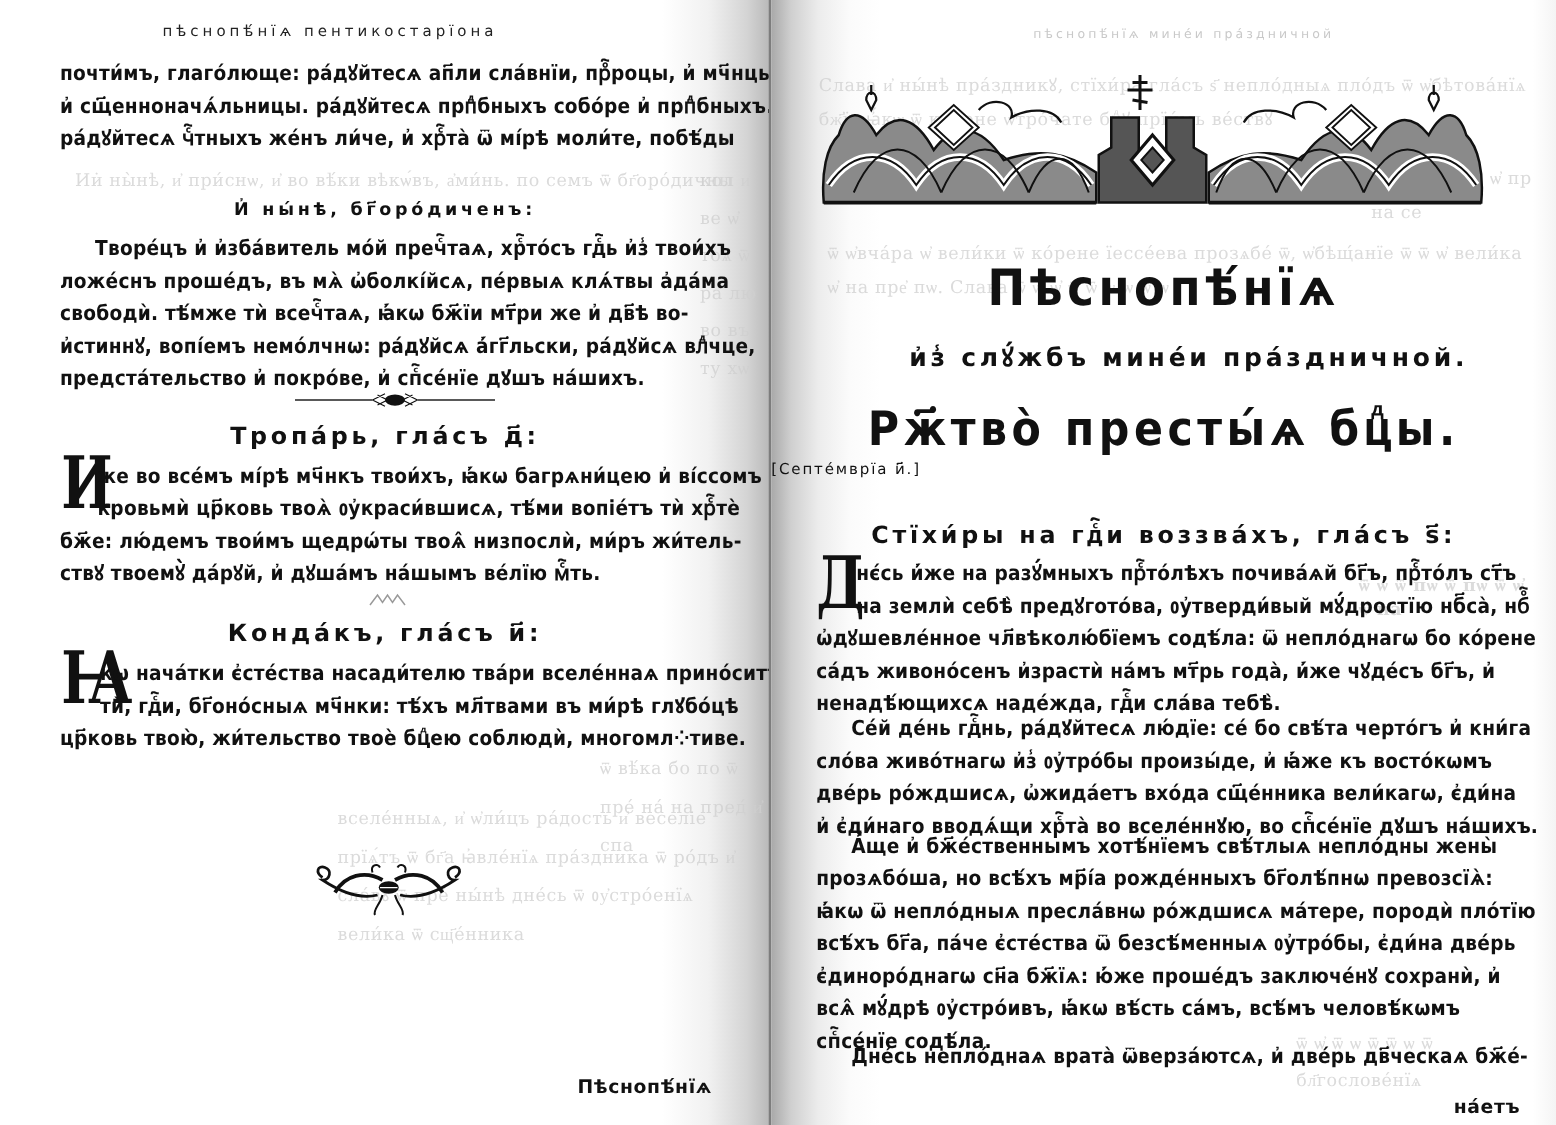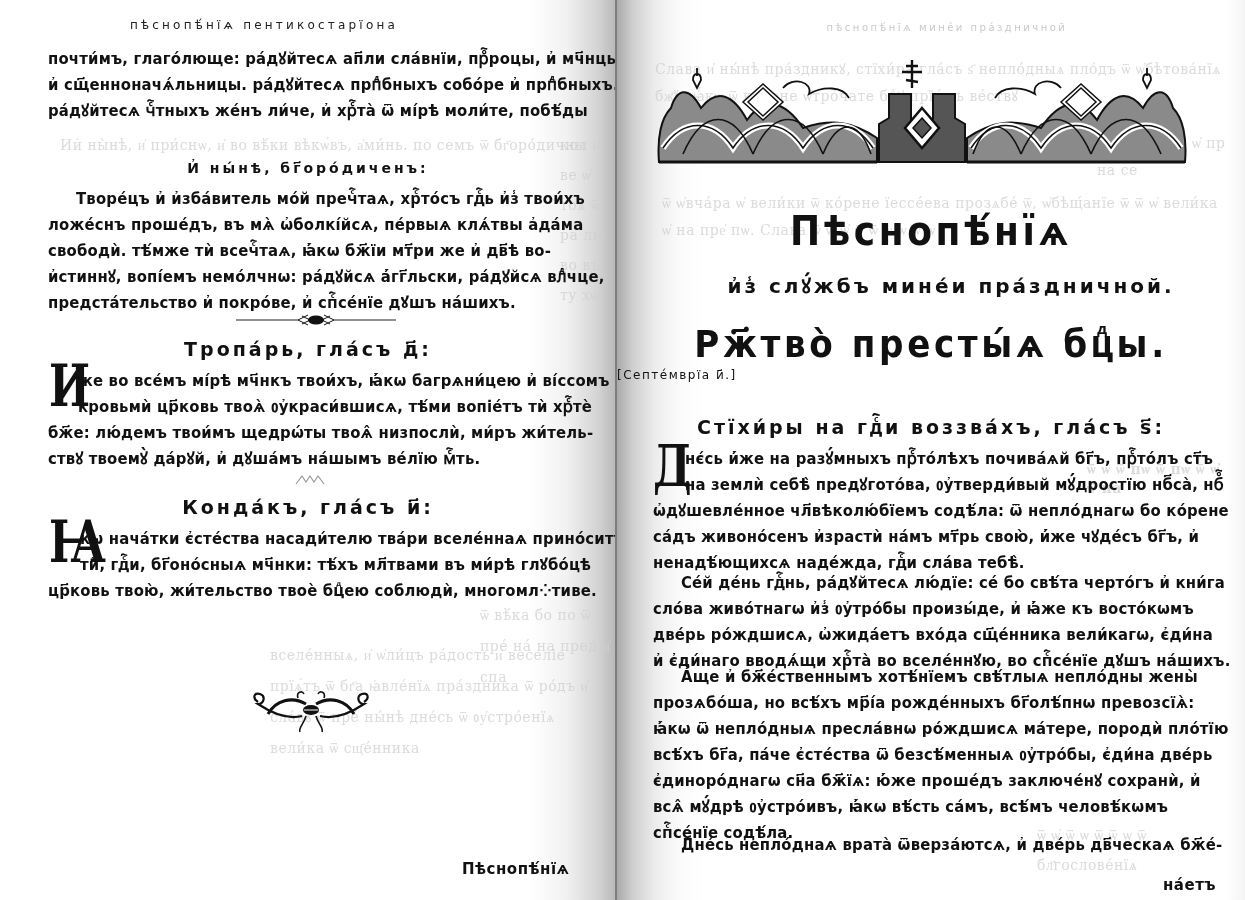--- a/index.html
+++ b/index.html
@@ -195,21 +195,21 @@
     <div class="title-big" style="top:316px; font-size:38px;">Рж҃тво̀ престы́ѧ бцⷣы.</div>
     <div class="title-date" style="top:368px;">[Септе́мврїа и҃.]</div>
 
     <div class="heading-mid" style="left:0; width:628px; top:414px;">Стїхи́ры на гдⷭ҇и воззва́хъ, гла́съ ѕ҃:</div>
 
     <div class="dropcap" style="left:36px; top:440px;">Д</div>
     <div class="text" style="left:36px; top:446px; width:556px;">
       <p style="padding-left:32px;">нє́сь и҆́же на разꙋ́мныхъ прⷭ҇то́лѣхъ почива́ѧй бг҃ъ, прⷭ҇то́лъ ст҃ъ</p>
       <p style="padding-left:32px;">на землѝ себѣ̀ предꙋгото́ва, ᲂу҆тверди́вый мꙋ́дростїю нб҃са̀, нбⷪ҇</p>
       <p>ѡ҆дꙋшевле́нное чл҃вѣколю́бїемъ содѣ́ла: ѿ непло́днагѡ бо ко́рене</p>
-      <p>са́дъ живоно́сенъ и҆зрастѝ на́мъ мт҃рь свою̀, и҆́же чꙋде́съ бг҃ъ, и҆</p>
+      <p>са́дъ живоно́сенъ и҆зрастѝ на́мъ мт҃рь года̀, и҆́же чꙋде́съ бг҃ъ, и҆</p>
       <p>ненадѣ́ющихсѧ наде́жда, гдⷭ҇и сла́ва тебѣ̀.</p>
     </div>
 
     <div class="text" style="left:36px; top:570px; width:556px;">
       <p class="indent">Се́й де́нь гдⷭ҇нь, ра́дꙋйтесѧ лю́дїе: се́ бо свѣ́та черто́гъ и҆ кни́га</p>
       <p>сло́ва живо́тнагѡ и҆з̾ ᲂу҆тро́бы произы́де, и҆ ꙗ҆́же къ восто́кѡмъ</p>
       <p>две́рь ро́ждшисѧ, ѡ҆жида́етъ вхо́да сщ҃е́нника вели́кагѡ, є҆ди́на</p>
       <p>и҆ є҆ди́наго вводѧ́щи хрⷭ҇та̀ во вселе́ннꙋю, во спⷭ҇се́нїе дꙋшъ на́шихъ.</p>
     </div>
 

